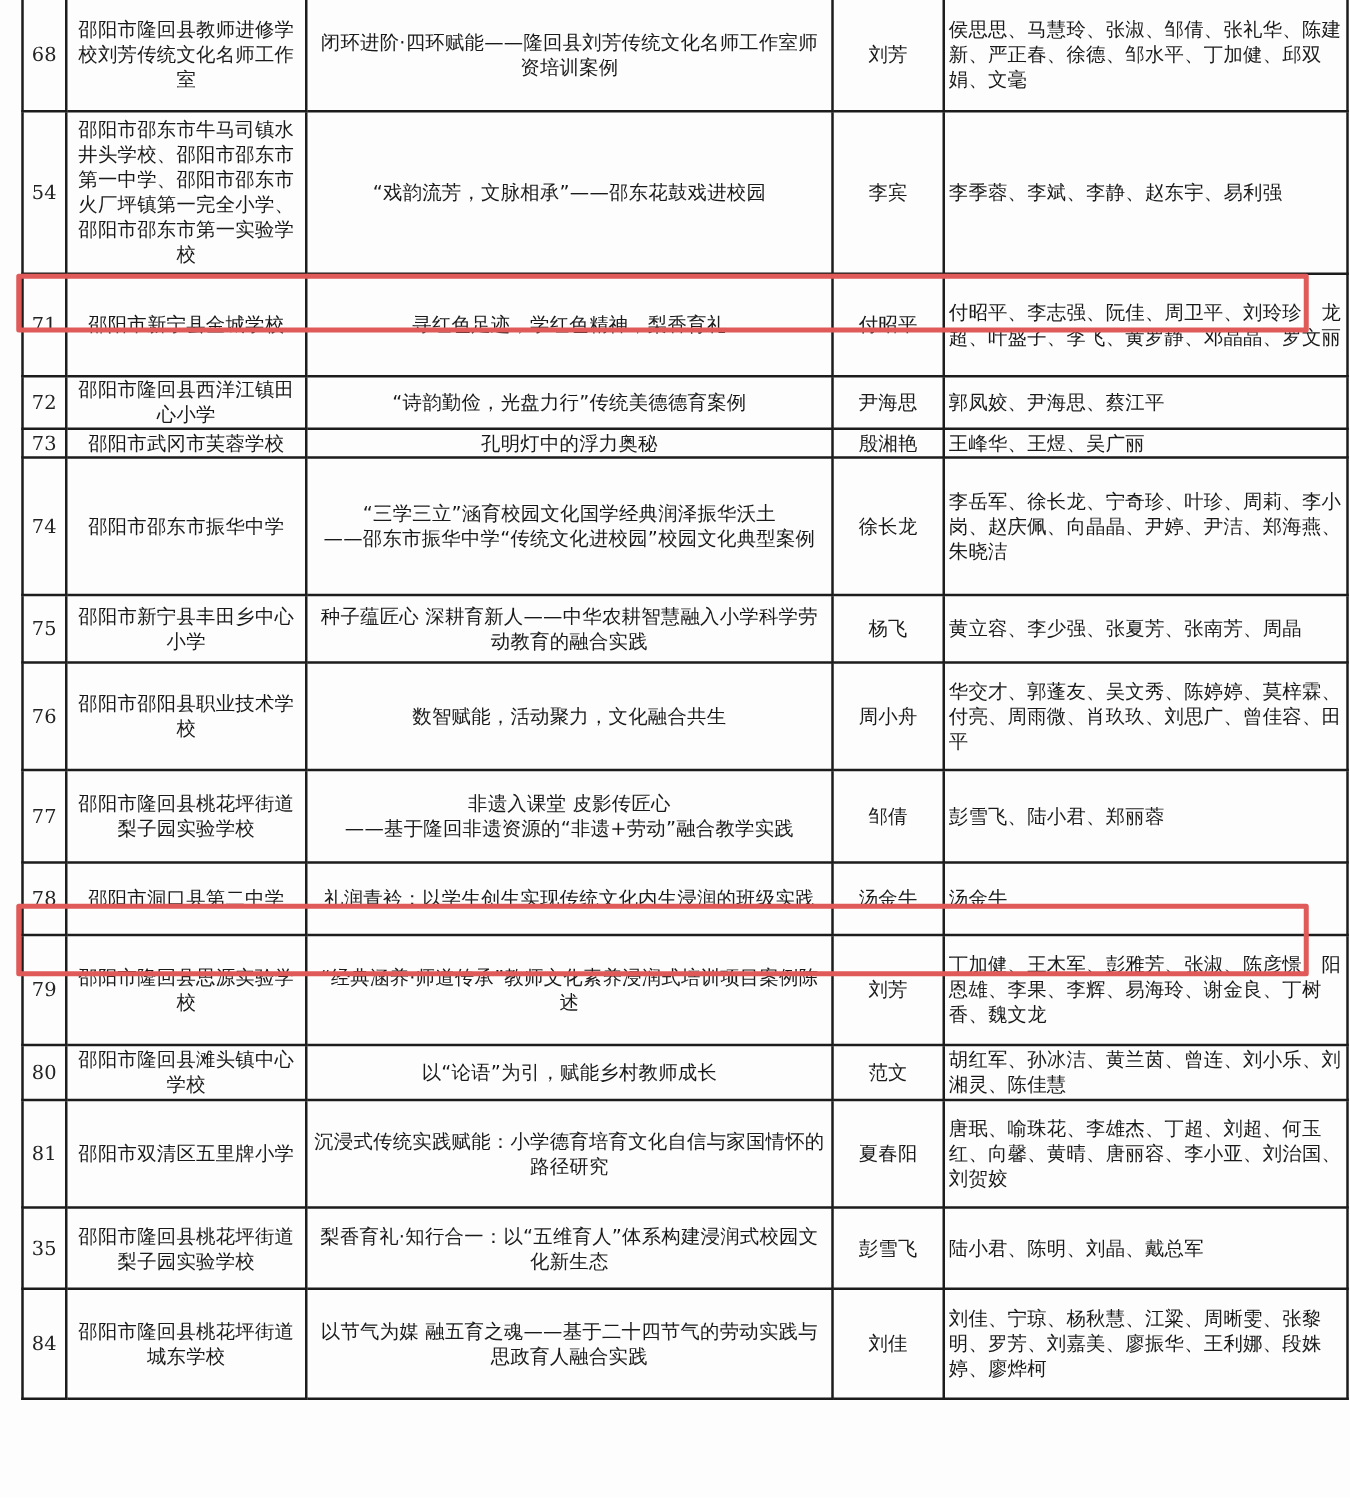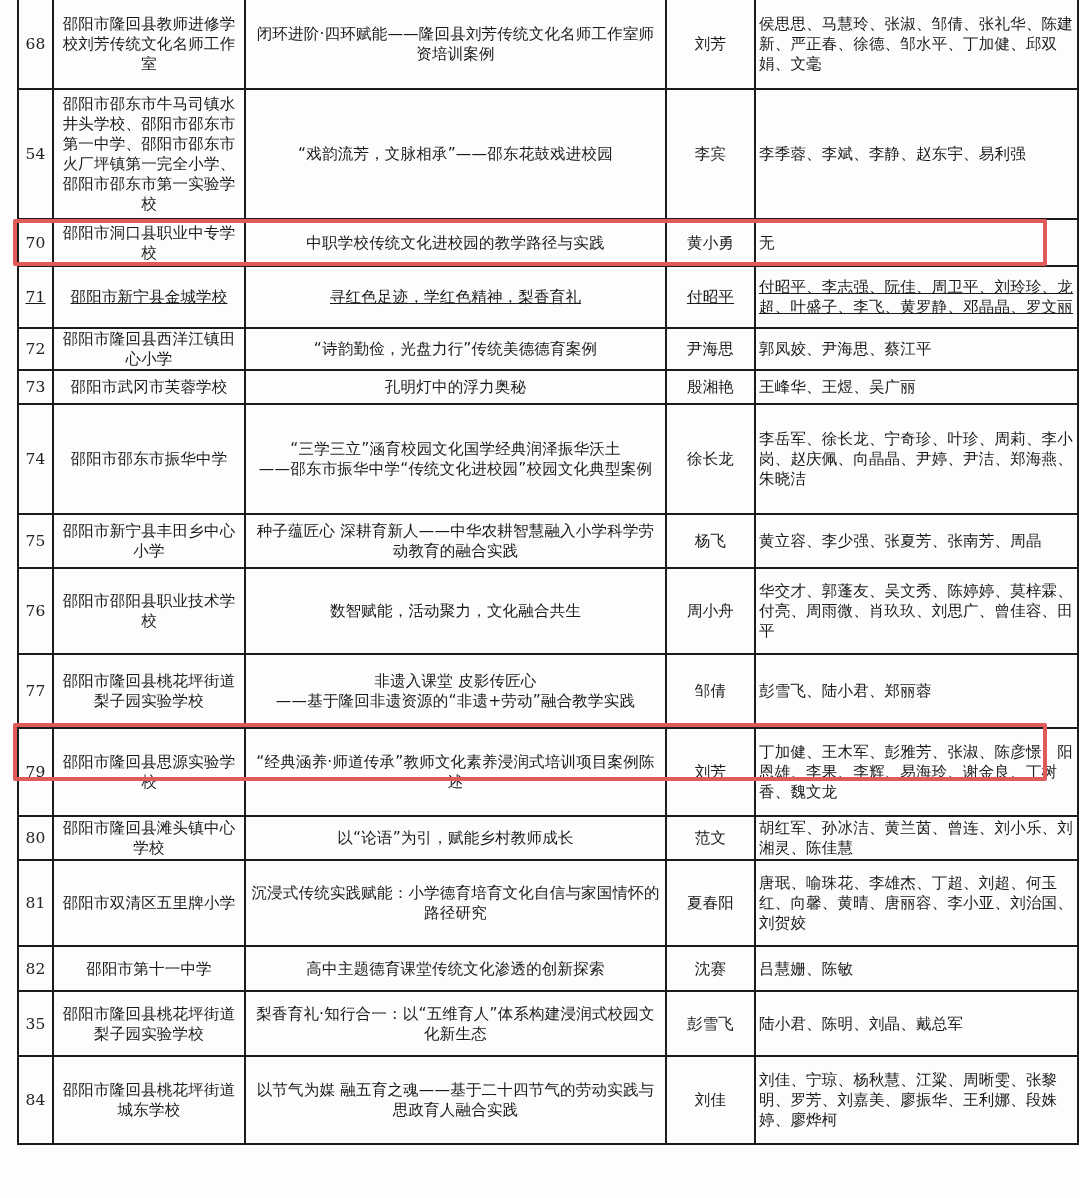--- a/index.html
+++ b/index.html
@@ -90,42 +90,35 @@
         <td class="col-leader">刘芳</td>
         <td class="col-members">侯思思、马慧玲、张淑、邹倩、张礼华、陈建新、严正春、徐德、邹水平、丁加健、邱双娟、文毫</td>
       </tr>
         <tr style="height: 130px;">
         <td class="col-num">54</td>
         <td class="col-school">邵阳市邵东市牛马司镇水井头学校、邵阳市邵东市第一中学、邵阳市邵东市火厂坪镇第一完全小学、邵阳市邵东市第一实验学校</td>
         <td class="col-title pre">“戏韵流芳，文脉相承”——邵东花鼓戏进校园</td>
         <td class="col-leader">李宾</td>
         <td class="col-members">李季蓉、李斌、李静、赵东宇、易利强</td>
       </tr>
-        <tr style="height: 47px;">
-        <td class="col-num">70</td>
-        <td class="col-school">邵阳市洞口县职业中专学校</td>
-        <td class="col-title pre">中职学校传统文化进校园的教学路径与实践</td>
-        <td class="col-leader">黄小勇</td>
-        <td class="col-members">无</td>
-      </tr>
-        <tr style="height: 62px; text-decoration: underline;">
+        <tr style="height: 82px;">
         <td class="col-num">71</td>
         <td class="col-school">邵阳市新宁县金城学校</td>
         <td class="col-title pre">寻红色足迹，学红色精神，梨香育礼</td>
         <td class="col-leader">付昭平</td>
         <td class="col-members">付昭平、李志强、阮佳、周卫平、刘玲珍、龙超、叶盛子、李飞、黄罗静、邓晶晶、罗文丽</td>
       </tr>
         <tr style="height: 42px;">
         <td class="col-num">72</td>
         <td class="col-school">邵阳市隆回县西洋江镇田心小学</td>
         <td class="col-title pre">“诗韵勤俭，光盘力行”传统美德德育案例</td>
         <td class="col-leader">尹海思</td>
         <td class="col-members">郭凤姣、尹海思、蔡江平</td>
       </tr>
-        <tr style="height: 34px;">
+        <tr style="height: 23px;">
         <td class="col-num">73</td>
         <td class="col-school">邵阳市武冈市芙蓉学校</td>
         <td class="col-title pre">孔明灯中的浮力奥秘</td>
         <td class="col-leader">殷湘艳</td>
         <td class="col-members">王峰华、王煜、吴广丽</td>
       </tr>
         <tr style="height: 110px;">
         <td class="col-num">74</td>
         <td class="col-school">邵阳市邵东市振华中学</td>
         <td class="col-title pre">“三学三立”涵育校园文化国学经典润泽振华沃土
@@ -148,47 +141,47 @@
         <td class="col-members">华交才、郭蓬友、吴文秀、陈婷婷、莫梓霖、付亮、周雨微、肖玖玖、刘思广、曾佳容、田平</td>
       </tr>
         <tr style="height: 74px;">
         <td class="col-num">77</td>
         <td class="col-school">邵阳市隆回县桃花坪街道梨子园实验学校</td>
         <td class="col-title pre">非遗入课堂 皮影传匠心
 ——基于隆回非遗资源的“非遗+劳动”融合教学实践</td>
         <td class="col-leader">邹倩</td>
         <td class="col-members">彭雪飞、陆小君、郑丽蓉</td>
       </tr>
+        <tr style="height: 58px;">
+        <td class="col-num">78</td>
+        <td class="col-school">邵阳市洞口县第二中学</td>
+        <td class="col-title pre">礼润青衿：以学生创生实现传统文化内生浸润的班级实践</td>
+        <td class="col-leader">汤金牛</td>
+        <td class="col-members">汤金牛</td>
+      </tr>
         <tr style="height: 88px;">
         <td class="col-num">79</td>
         <td class="col-school">邵阳市隆回县思源实验学校</td>
         <td class="col-title pre">“经典涵养·师道传承”教师文化素养浸润式培训项目案例陈述</td>
         <td class="col-leader">刘芳</td>
         <td class="col-members">丁加健、王木军、彭雅芳、张淑、陈彦憬、阳恩雄、李果、李辉、易海玲、谢金良、丁树香、魏文龙</td>
       </tr>
         <tr style="height: 44px;">
         <td class="col-num">80</td>
         <td class="col-school">邵阳市隆回县滩头镇中心学校</td>
         <td class="col-title pre">以“论语”为引，赋能乡村教师成长</td>
         <td class="col-leader">范文</td>
         <td class="col-members">胡红军、孙冰洁、黄兰茵、曾连、刘小乐、刘湘灵、陈佳慧</td>
       </tr>
         <tr style="height: 86px;">
         <td class="col-num">81</td>
         <td class="col-school">邵阳市双清区五里牌小学</td>
         <td class="col-title pre">沉浸式传统实践赋能：小学德育培育文化自信与家国情怀的路径研究</td>
         <td class="col-leader">夏春阳</td>
         <td class="col-members">唐珉、喻珠花、李雄杰、丁超、刘超、何玉红、向馨、黄晴、唐丽容、李小亚、刘治国、刘贺姣</td>
-      </tr>
-        <tr style="height: 45px;">
-        <td class="col-num">82</td>
-        <td class="col-school">邵阳市第十一中学</td>
-        <td class="col-title pre">高中主题德育课堂传统文化渗透的创新探索</td>
-        <td class="col-leader">沈赛</td>
-        <td class="col-members">吕慧姗、陈敏</td>
       </tr>
         <tr style="height: 65px;">
         <td class="col-num">35</td>
         <td class="col-school">邵阳市隆回县桃花坪街道梨子园实验学校</td>
         <td class="col-title pre">梨香育礼·知行合一：以“五维育人”体系构建浸润式校园文化新生态</td>
         <td class="col-leader">彭雪飞</td>
         <td class="col-members">陆小君、陈明、刘晶、戴总军</td>
       </tr>
         <tr style="height: 88px;">
         <td class="col-num">84</td>

